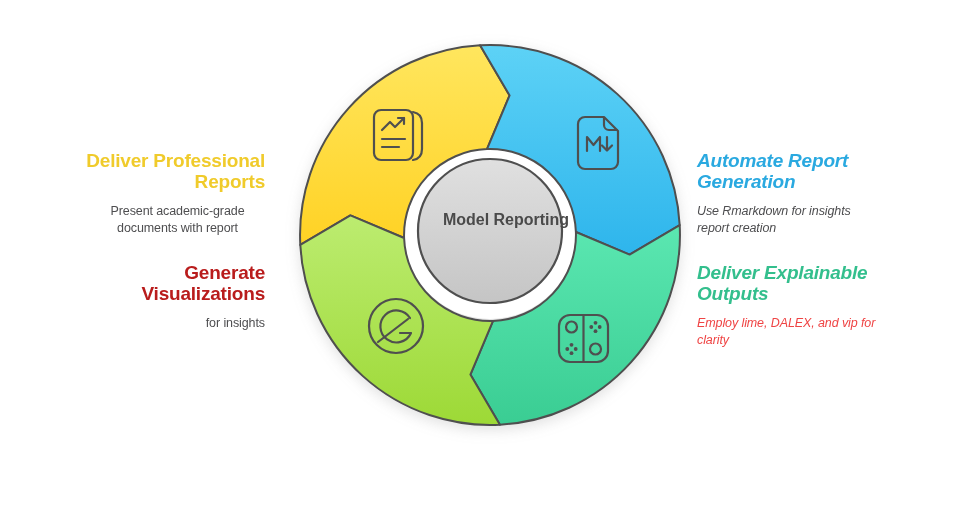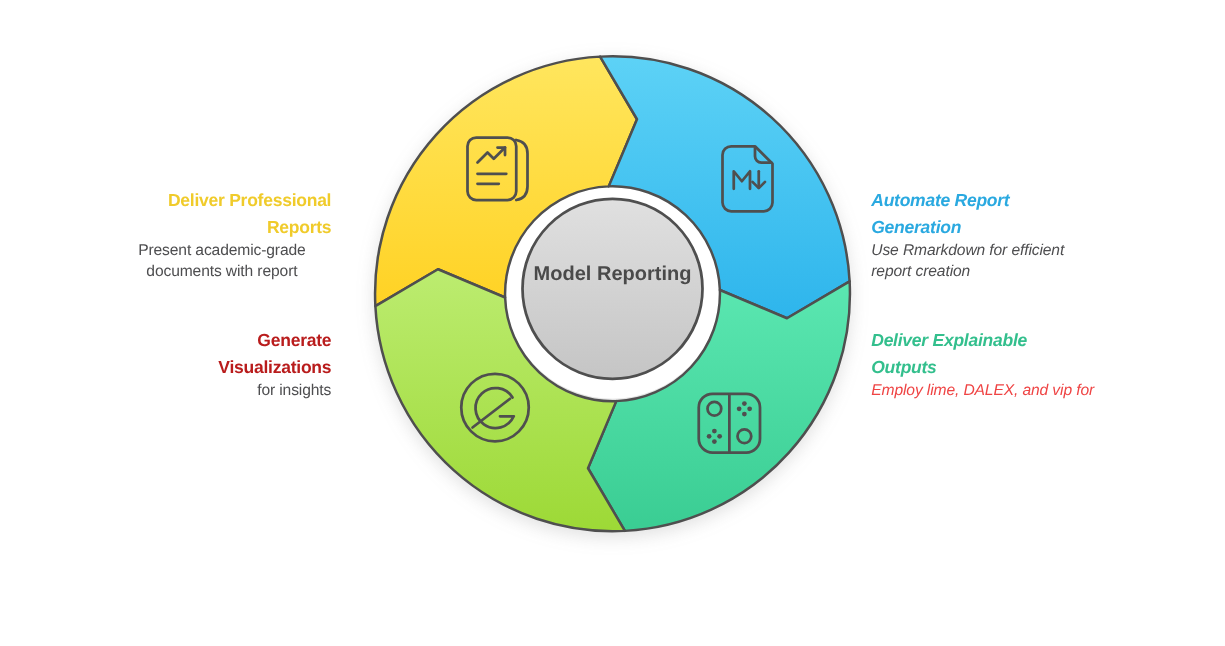--- a/index.html
+++ b/index.html
@@ -5,29 +5,29 @@
   html,body { margin:0; padding:0; background:#ffffff; }
   .stage {
     position:relative; width:980px; height:517px; background:#ffffff;
     font-family:"Liberation Sans", sans-serif; overflow:hidden;
   }
   svg.diagram { position:absolute; left:0; top:0;
     filter: drop-shadow(0 4px 7px rgba(90,90,90,.18)); }
   .seg  { stroke-width:2; stroke-linejoin:round; }
   .icon { fill:none; stroke-width:2.2; stroke-linecap:round; stroke-linejoin:round; }
   .label { position:absolute; }
-  .label .h { font-size:14px; font-weight:700; line-height:21px; letter-spacing:-0.2px; }
-  .label .d { font-size:12.5px; line-height:17px; letter-spacing:-0.1px; }
+  .label .h { font-size:19px; font-weight:700; line-height:21px; letter-spacing:-0.2px; }
+  .label .d { margin-top:11px; font-size:12.5px; line-height:17px; letter-spacing:-0.1px; }
   .left  { width:215px; right:715px; text-align:right; }
   .right { width:210px; left:697px;  text-align:left;font-style:italic;  }
   .t1 { top:150px; }
   .t2 { top:262px; }
   .d.centered { text-align:center; width:175px; margin-left:auto; }
   .center-label {
-    position:absolute; left:400px; top:210px; width:180px;
+    position:absolute; left:416px; top:210px; width:180px;
     text-align:center; font-size:16px; font-weight:700; line-height:19px;
   }
 </style>
 </head>
 <body>
 
 <div class="stage">
 
   <svg class="diagram" width="980" height="517" viewBox="0 0 980 517">
     <defs>
@@ -127,28 +127,29 @@
       <div>for insights</div>
     </div>
   </div>
 
   <div class="label right t1">
     <div class="h" style="color: rgb(42, 169, 224);">
       <div>Automate Report</div>
       <div>Generation</div>
     </div>
     <div class="d" style="color: rgb(78, 78, 80);">
-      <div>Use Rmarkdown for efficient</div>
+      <div>Use Rmarkdown for insights</div>
       <div>report creation</div>
     </div>
   </div>
 
   <div class="label right t2">
     <div class="h" style="color: rgb(51, 191, 141);">
       <div>Deliver Explainable</div>
       <div>Outputs</div>
     </div>
     <div class="d" style="color: #ef4444;">
       <div>Employ lime, DALEX, and vip for</div>
+      <div>clarity</div>
     </div>
   </div>
 
 </div>
 
 </body></html>

